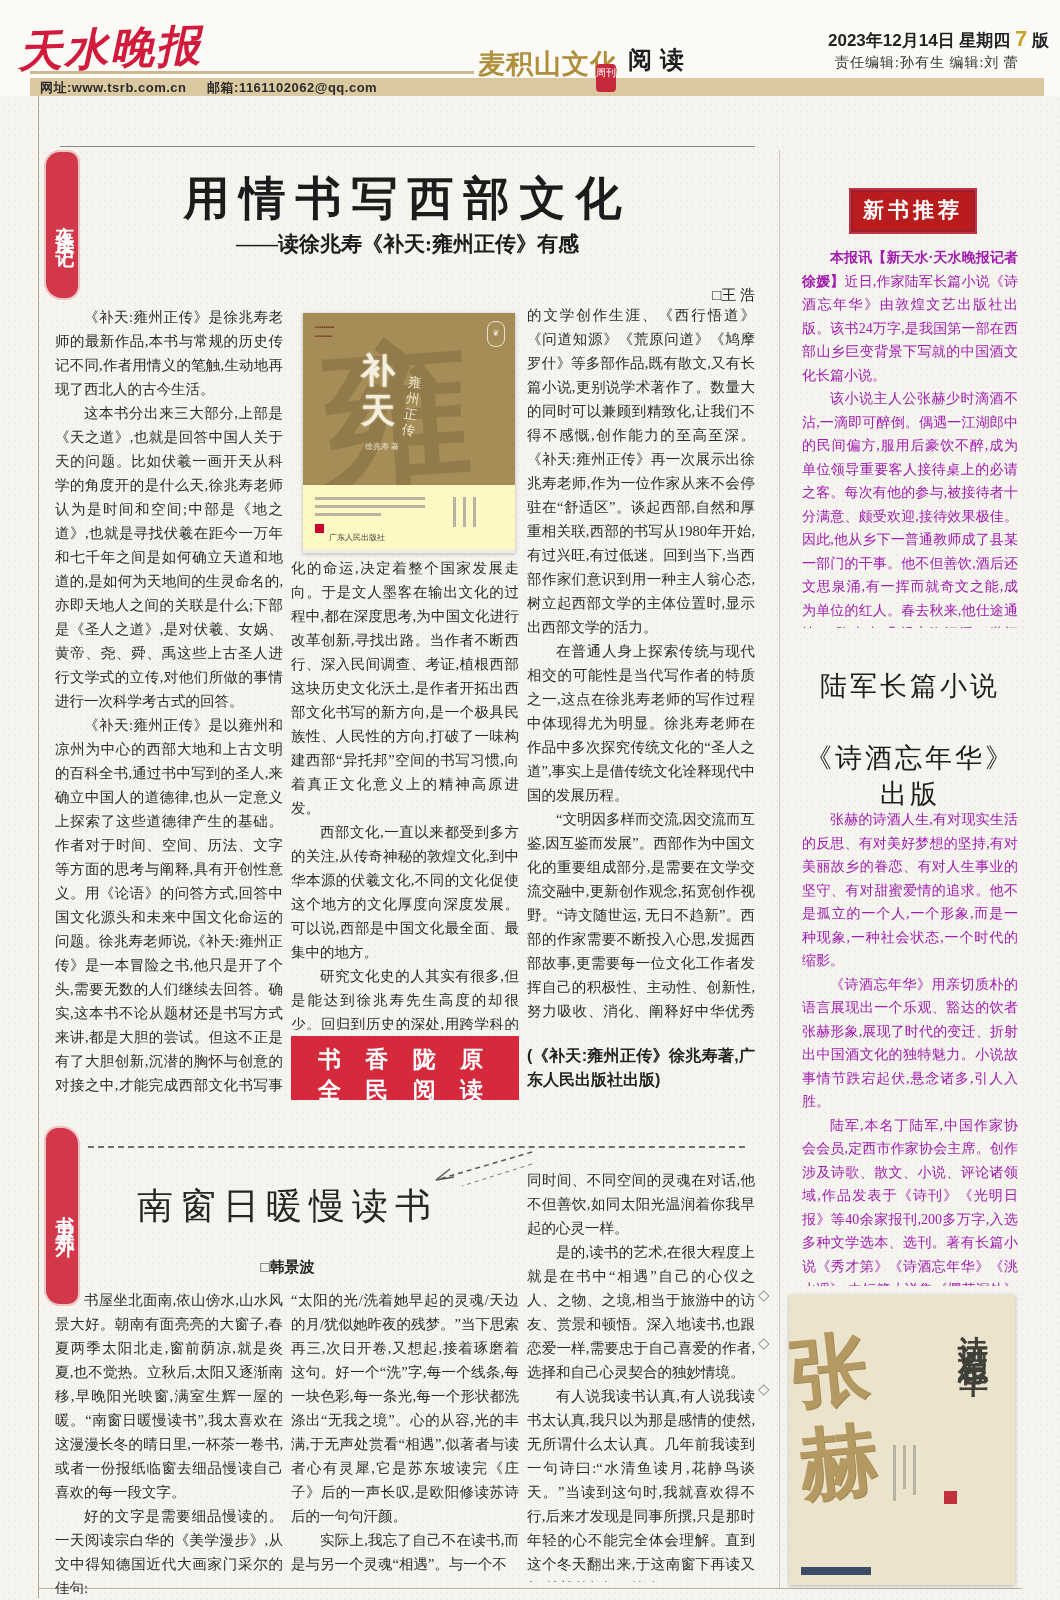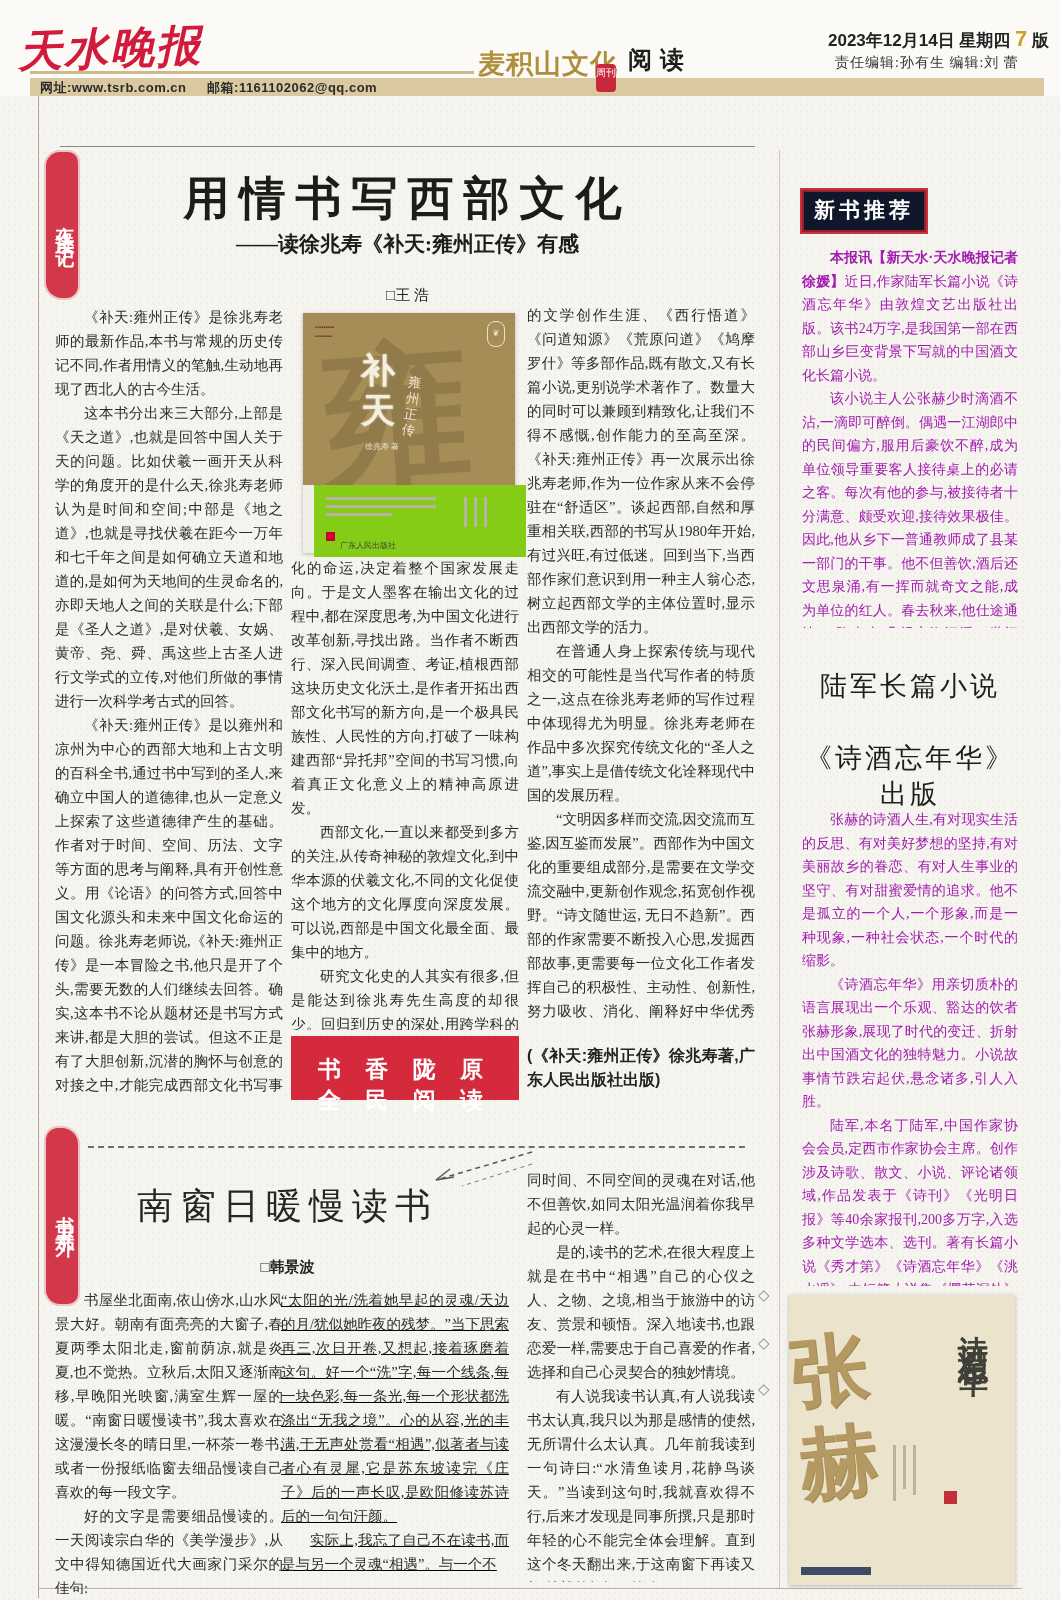--- a/index.html
+++ b/index.html
@@ -32,51 +32,51 @@
         text-align:center;font-weight:bold;box-shadow:0 0 0 2px rgba(210,55,74,0.25);}
   .seal-night{left:46px;top:152px;width:32px;height:146px;font-size:19px;letter-spacing:7px;
               border-radius:14px 10px 12px 16px;}
   .seal-books{left:46px;top:1128px;width:32px;height:176px;font-size:19px;letter-spacing:8px;
               border-radius:12px 16px 10px 14px;}
   
   .title-rule{left:60px;top:146px;width:695px;height:1px;background:#8a8a8a;}
   .main-title{left:60px;top:168px;width:695px;text-align:center;font-size:46px;color:#1c1c1c;
               letter-spacing:10px;font-weight:600;}
   .main-sub{left:60px;top:230px;width:695px;text-align:center;font-size:21px;font-weight:bold;color:#1c1c1c;}
-  .main-author{left:60px;top:286px;width:695px;text-align:center;font-size:15px;color:#222;}
+  .main-author{left:60px;top:286px;width:695px;text-align:right;font-size:15px;color:#222;}
   .col{width:228px;overflow:hidden;}
   .col p{margin:0;text-indent:2em;text-align:justify;font-size:14.5px;line-height:24px;color:#2e2c29;}
   .col p.noind{text-indent:0;}
   .c1{left:55px;top:305px;height:792px;}
   .c2{left:291px;top:556px;height:474px;}
   .c3{left:527px;top:303px;height:716px;}
   .endnote{left:527px;top:1044px;width:228px;font-size:16px;line-height:24px;font-weight:bold;color:#222;
            font-family:"Liberation Sans","DejaVu Sans",sans-serif;text-align:justify;}
   .banner{left:291px;top:1036px;width:228px;height:64px;background:#d5293c;color:#fff;text-align:center;
           font-family:"Liberation Sans","DejaVu Sans",sans-serif;font-weight:bold;font-size:23px;
-          letter-spacing:9px;line-height:31px;padding-top:18px;box-sizing:border-box;}
+          letter-spacing:9px;line-height:31px;padding-top:8px;box-sizing:border-box;}
   
   .cover1{left:303px;top:313px;width:212px;height:240px;background:#f1eee6;box-shadow:0 1px 4px rgba(0,0,0,0.25);}
   .cover1-top{position:absolute;left:0;top:0;width:212px;height:172px;background:#a68d58;overflow:hidden;}
   .cover1-ghost{position:absolute;left:18px;top:4px;font-size:150px;color:#6f5a33;opacity:0.35;
                 transform:rotate(-4deg);font-weight:bold;}
   .cover1-smalltext{position:absolute;left:12px;top:10px;width:80px;font-size:6px;color:#7a2f20;line-height:9px;}
   .cover1-logo{position:absolute;right:10px;top:8px;width:16px;height:24px;border:1px solid #e9e2cf;
                border-radius:8px;color:#e9e2cf;font-size:9px;text-align:center;line-height:22px;}
   .cover1-title{position:absolute;left:58px;top:38px;width:36px;color:#f4efdf;font-size:34px;line-height:40px;
                 font-weight:bold;text-shadow:0 0 2px #f4efdf;}
   .cover1-sub{position:absolute;left:102px;top:62px;width:16px;color:#efe8d2;font-size:13px;line-height:16px;
               transform:rotate(8deg);}
   .cover1-author{position:absolute;left:62px;top:128px;color:#eee5cd;font-size:8px;}
-  .cover1-band{position:absolute;left:11px;top:172px;width:212px;height:72px;background:#84cc16;}
+  .cover1-band{position:absolute;left:0;top:172px;width:212px;height:64px;background:#fef9c3;}
   .bar{position:absolute;height:3px;background:#b9b3a4;}
   .cover1-pub{position:absolute;left:12px;bottom:6px;font-size:8px;color:#444;}
   .cover1-pubdot{position:absolute;left:12px;bottom:16px;width:9px;height:9px;background:#c03;}
   
-  .badge{left:802px;top:190px;width:120px;height:38px;background:#0f172a;border:2px solid #9a1f2e;
+  .badge{left:851px;top:190px;width:120px;height:38px;background:#b91c1c;border:2px solid #9a1f2e;
          box-shadow:0 0 0 2px #c53240;color:#fff;text-align:center;line-height:36px;font-size:21px;
          font-weight:bold;letter-spacing:4px;font-family:"Liberation Sans","DejaVu Sans",sans-serif;}
   .ncol{left:802px;width:216px;overflow:hidden;}
   .ncol p{margin:0;text-indent:2em;text-align:justify;font-size:14px;line-height:23.5px;color:#a21caf;}
   .ncol .lead{font-weight:bold;font-family:"Liberation Sans","DejaVu Sans",sans-serif;}
   .nhead{left:802px;width:216px;text-align:center;font-size:27px;color:#1e1e1e;letter-spacing:3px;}
   
   .cover2{left:789px;top:1295px;width:226px;height:290px;background:#ece3cd;box-shadow:0 1px 4px rgba(0,0,0,0.25);overflow:hidden;}
   .cover2-callig{position:absolute;left:6px;top:30px;width:80px;font-size:78px;line-height:92px;color:#b49a62;
                  font-weight:bold;transform:rotate(-6deg);text-shadow:1px 1px 0 #a08750;}
@@ -85,21 +85,21 @@
   .cover2-seal{position:absolute;right:58px;top:196px;width:13px;height:13px;background:#c2303a;}
   .cover2-lines{position:absolute;left:104px;top:150px;width:60px;}
   .cover2-pub{position:absolute;left:12px;bottom:10px;width:70px;height:8px;background:#3c4c66;}
   .diamond{left:758px;font-size:15px;color:#8c8c8c;}
   
   .dash-line{left:88px;top:1146px;width:657px;border-top:2px dashed #6f6f6f;}
   .essay-title{left:55px;top:1182px;width:465px;text-align:center;font-size:36px;color:#262626;letter-spacing:7px;}
   .essay-author{left:55px;top:1258px;width:465px;text-align:center;font-size:15px;font-weight:bold;color:#222;
                 font-family:"Liberation Sans","DejaVu Sans",sans-serif;}
   .e1{left:55px;top:1288px;height:306px;}
-  .e2{left:281px;top:1288px;height:306px;text-decoration:underline;}
+  .e2{left:291px;top:1288px;height:306px;}
   .e3{left:527px;top:1168px;height:414px;}
 </style>
 </head>
 <body>
 
 <div class="page">
 
   <div class="abs masthead">天水晚报</div>
   <div class="abs hdr-rule"></div>
   <div class="abs band"></div>

